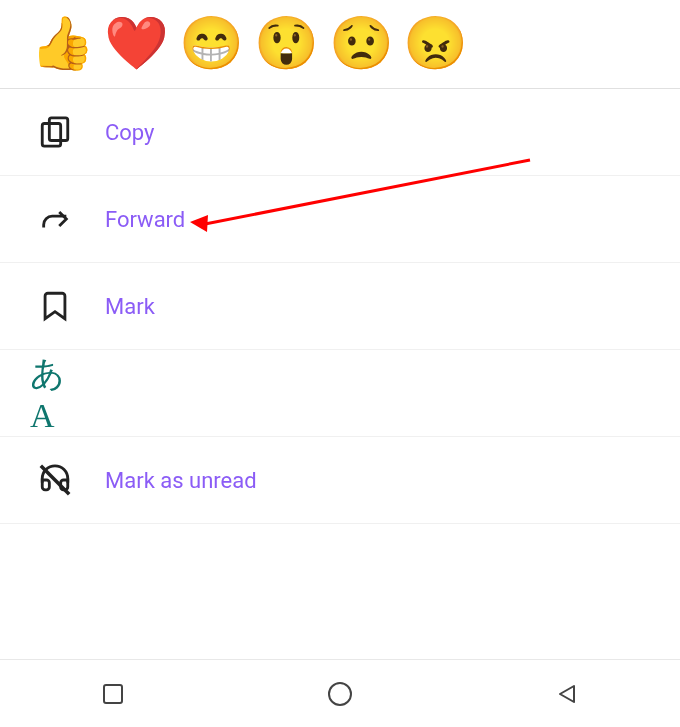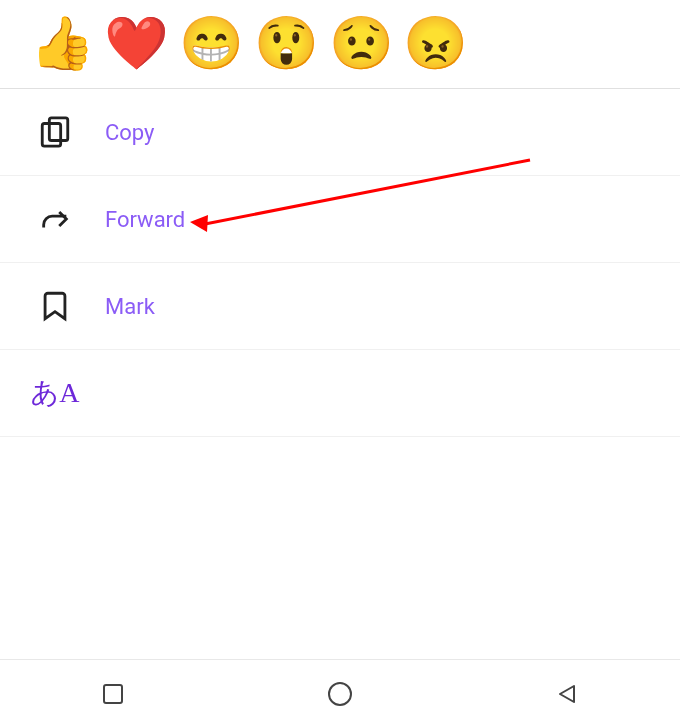--- a/index.html
+++ b/index.html
@@ -167,24 +167,36 @@
     <div class="menu-icon">
       <svg viewBox="0 0 24 24">
         <path d="M19 21l-7-5-7 5V5a2 2 0 0 1 2-2h10a2 2 0 0 1 2 2z"></path>
       </svg>
     </div>
     <span class="menu-label">Mark</span>
   </li>
 
   <li class="menu-item">
     <div class="menu-icon">
-      <span class="translate-icon" style="font-size:28px; color:#6d28d9; font-family: serif; text-align: right;">あA</span>
-    </div>
-  </li>
-
+      <span class="translate-icon" style="font-size:34px; color:#0f766e; font-family: serif;">あA</span>
+    </div>
+  </li>
+
+  <li class="menu-item">
+    <div class="menu-icon mark-unread-icon">
+      <svg viewBox="0 0 24 24" width="34" height="34" stroke="#222" stroke-width="2" fill="none">
+
+        <path d="M3 14v-3a9 9 0 0 1 18 0v3"></path>
+        <path d="M21 17a2 2 0 0 1-2 2h-1a2 2 0 0 1-2-2v-3a2 2 0 0 1 2-2h3z"></path>
+        <path d="M3 17a2 2 0 0 0 2 2h1a2 2 0 0 0 2-2v-3a2 2 0 0 0-2-2H3z"></path>
+        <line x1="2" y1="2" x2="22" y2="22" stroke="#222" stroke-width="2.5"></line>
+      </svg>
+    </div>
+    <span class="menu-label">Mark as unread</span>
+  </li>
 
 </ul>
 
 <svg class="arrow-overlay" viewBox="0 0 680 727">
 
   <line x1="530" y1="160" x2="200" y2="225" stroke="red" stroke-width="3"></line>
 
   <polygon points="190,222 208,215 207,232" fill="red"></polygon>
 </svg>
 

